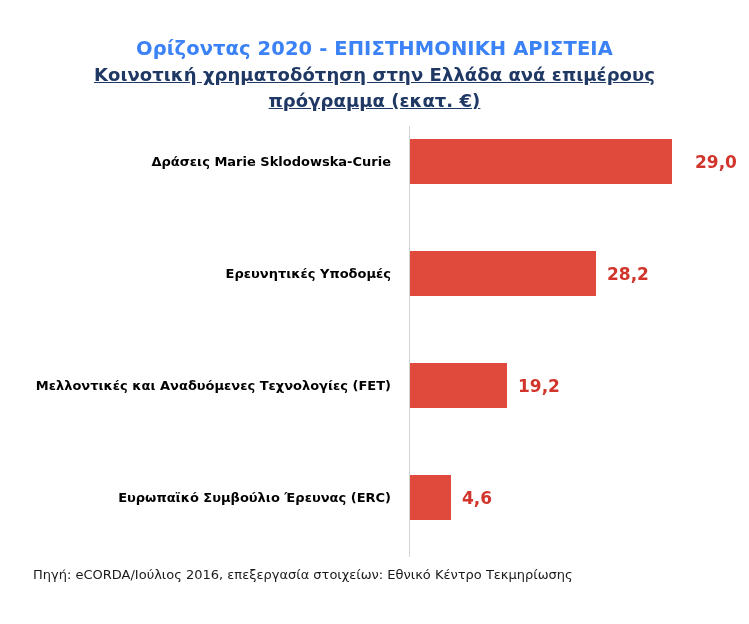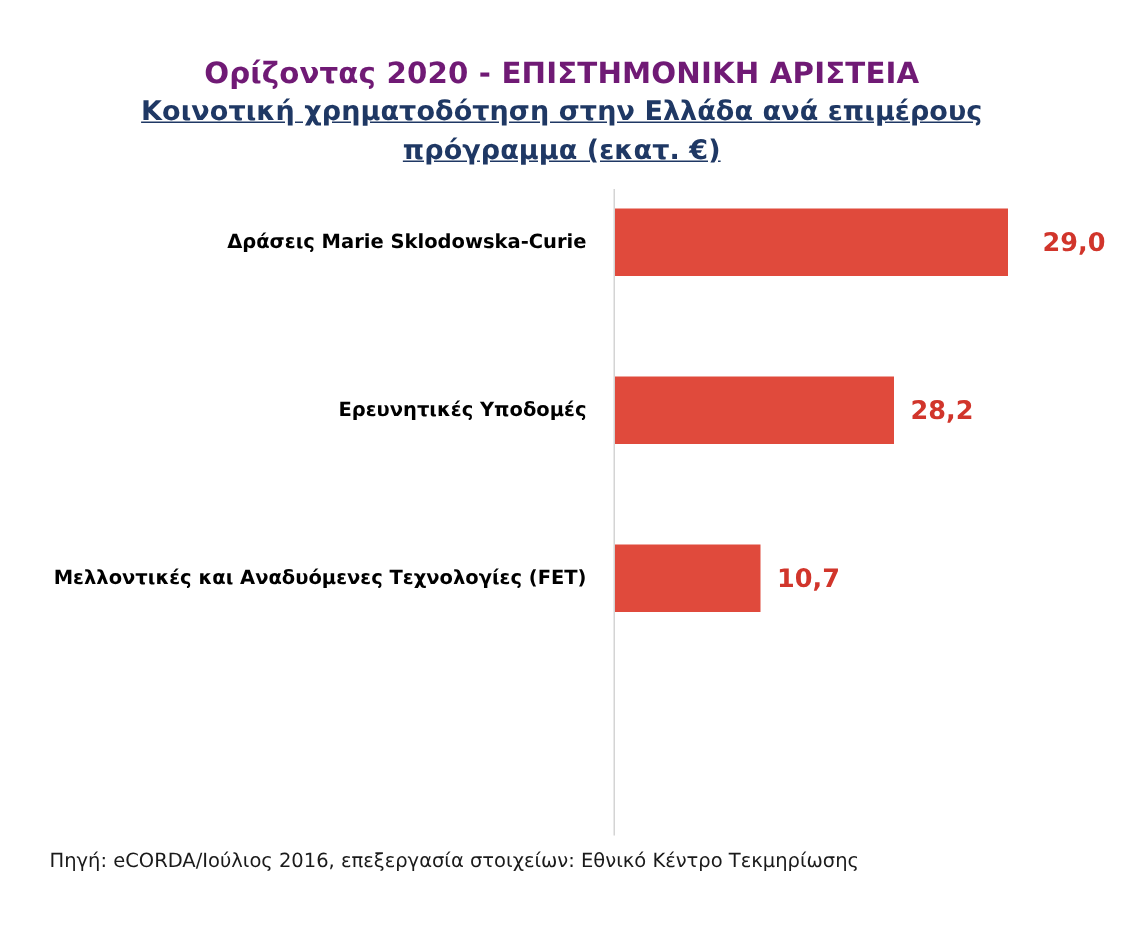--- a/index.html
+++ b/index.html
@@ -23,21 +23,21 @@
 
   
   .title-block {
     position: absolute;
     left: 60px;
     top: 36px;
     width: 629px;
     text-align: center;
   }
   .chart-title {
-    color: #701a75;
+    color: #3b82f6;
     font-weight: bold;
     font-size: 19.5px;
     line-height: 26px;
     letter-spacing: 0.1px;
     white-space: nowrap;
   }
   .chart-subtitle {
     color: #1F3864;
     font-weight: bold;
     font-size: 18px;
@@ -140,21 +140,26 @@
 
     <div class="bar-row" style="top:125px;padding-left:44px;">
       <div class="cat-label">Ερευνητικές Υποδομές</div>
       <div class="bar" style="width:186px;"></div>
       <div class="value-label" style="left:596px;">28,2</div>
     </div>
 
     <div class="bar-row" style="top:237px;">
       <div class="cat-label">Μελλοντικές και Αναδυόμενες Τεχνολογίες (FET)</div>
       <div class="bar" style="width:97px;"></div>
-      <div class="value-label" style="left:507px;">10,7</div>
+      <div class="value-label" style="left:507px;">19,2</div>
     </div>
 
+    <div class="bar-row" style="top:349px;">
+      <div class="cat-label">Ευρωπαϊκό Συμβούλιο Έρευνας (ERC)</div>
+      <div class="bar" style="width:41px;"></div>
+      <div class="value-label" style="left:451px;">4,6</div>
+    </div>
 
   </div>
 
   <div class="source-note">Πηγή: eCORDA/Ιούλιος 2016, επεξεργασία στοιχείων: Εθνικό Κέντρο Τεκμηρίωσης</div>
 
 </div>
 
 </body></html>

